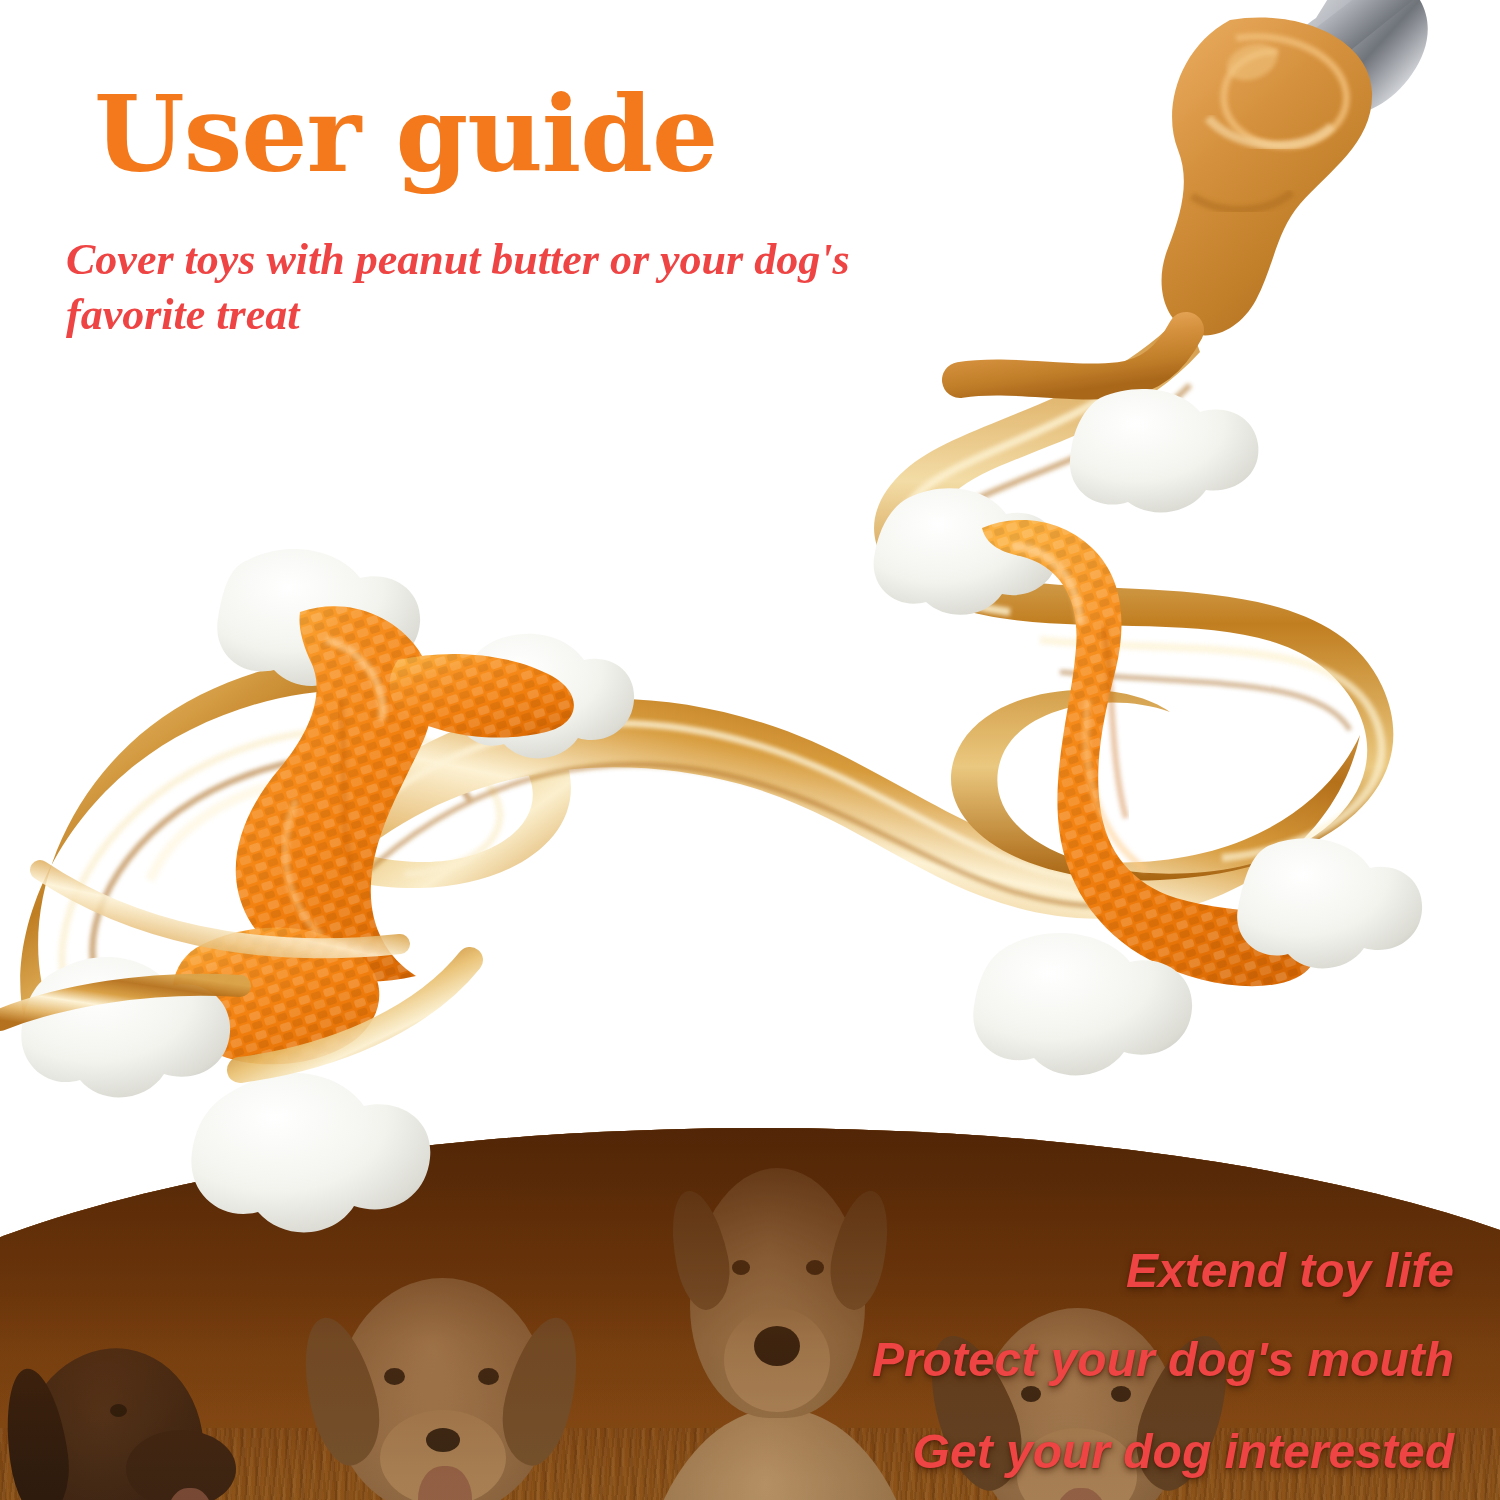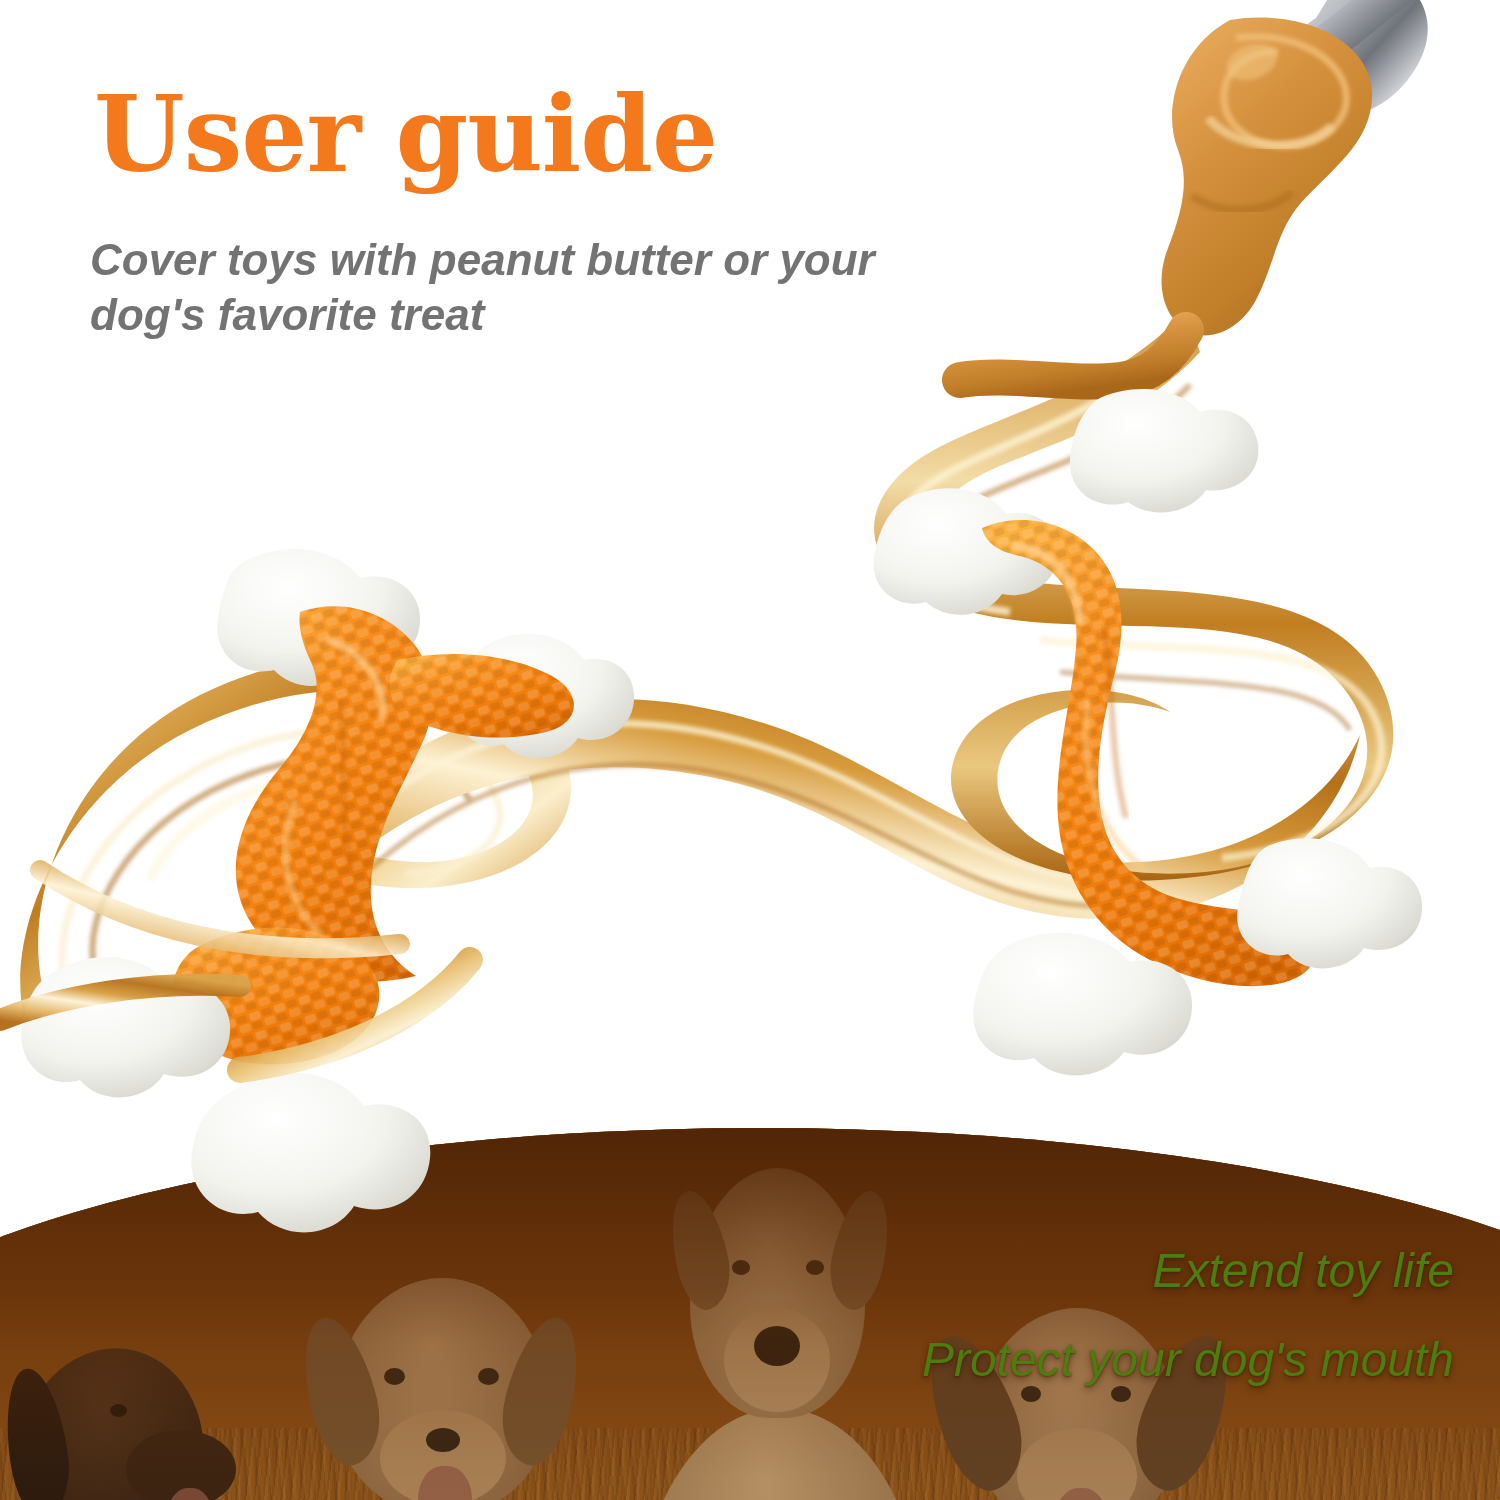--- a/index.html
+++ b/index.html
@@ -8,24 +8,23 @@
 
   
   #headline{
     position:absolute;left:62px;top:82px;
     font-family:"DejaVu Serif",serif;
     font-weight:700;font-size:104px;line-height:1.02;
     color:#F4791C;letter-spacing:-1px;white-space:nowrap;margin-left:32px;
   }
   #subheadline{
     position:absolute;left:66px;top:232px;width:880px;
-    font-family:Liberation Sans, sans-serif;
+    font-family:Liberation Serif, serif;
     font-weight:700;font-style:italic;font-size:44px;line-height:1.25;
-    color:#737373;
-    margin-left:24px;
+    color:#ef4444;
   }
 
   
   #bottom-panel{
     position:absolute;left:-210px;top:1128px;width:1940px;height:760px;
     border-radius:50% 50% 0 0 / 38% 38% 0 0;
     overflow:hidden;
   }
   #panel-photo{
     position:absolute;inset:0;
@@ -54,21 +53,21 @@
   .dog-head{position:absolute;border-radius:50% 50% 45% 45%/55% 55% 45% 45%;}
   .ear{position:absolute;border-radius:50% 50% 60% 40%/60% 60% 40% 40%;}
   .muzzle{position:absolute;border-radius:50%;}
   .tongue{position:absolute;border-radius:45% 45% 50% 50%;background:#c2614a;opacity:.75;}
   .eye{position:absolute;border-radius:50%;background:rgba(35,16,4,.85);}
 
   
   .tagline{
     position:absolute;right:46px;
     font-family:"Liberation Sans",sans-serif;
-    font-weight:400;font-style:italic;color:#4d7c0f;
+    font-weight:700;font-style:italic;color:#ef4444;
     text-shadow:0 3px 7px rgba(60,26,4,.65), 0 1px 2px rgba(60,26,4,.55);
     white-space:nowrap;
   }
   #tag-1{top:1243px;font-size:48px;}
   #tag-2{top:1332px;font-size:48px;text-align:right;}
   #tag-3{top:1424px;font-size:48px;}
 
   
   .art{position:absolute;left:0;top:0;width:1500px;height:1500px;}
 </style>
@@ -124,20 +123,21 @@
         <div class="tongue" style="left:160px;top:190px;width:52px;height:70px;"></div>
       </div>
 
       <div style="position:absolute;inset:0;background:linear-gradient(180deg,rgba(92,46,8,.92) 0%,rgba(106,55,11,.70) 12%,rgba(130,72,18,.34) 28%,rgba(160,104,32,.10) 46%,rgba(168,114,36,0) 66%);"></div>
       <div style="position:absolute;inset:0;background:rgba(150,88,22,.30);mix-blend-mode:multiply;"></div>
     </div>
   </div>
 
   <div class="tagline" id="tag-1">Extend toy life</div>
   <div class="tagline" id="tag-2">Protect your dog's mouth</div>
+  <div class="tagline" id="tag-3">Get your dog interested</div>
 
   <svg class="art" viewBox="0 0 1500 1500">
     <defs>
       <linearGradient id="carA" x1="0" y1="0" x2="1" y2="1">
         <stop offset="0" stop-color="#f5e0b0"></stop>
         <stop offset=".16" stop-color="#e0ae58"></stop>
         <stop offset=".34" stop-color="#c07e22"></stop>
         <stop offset=".50" stop-color="#e8bd6a"></stop>
         <stop offset=".66" stop-color="#fbefcd"></stop>
         <stop offset=".82" stop-color="#cf9134"></stop>

